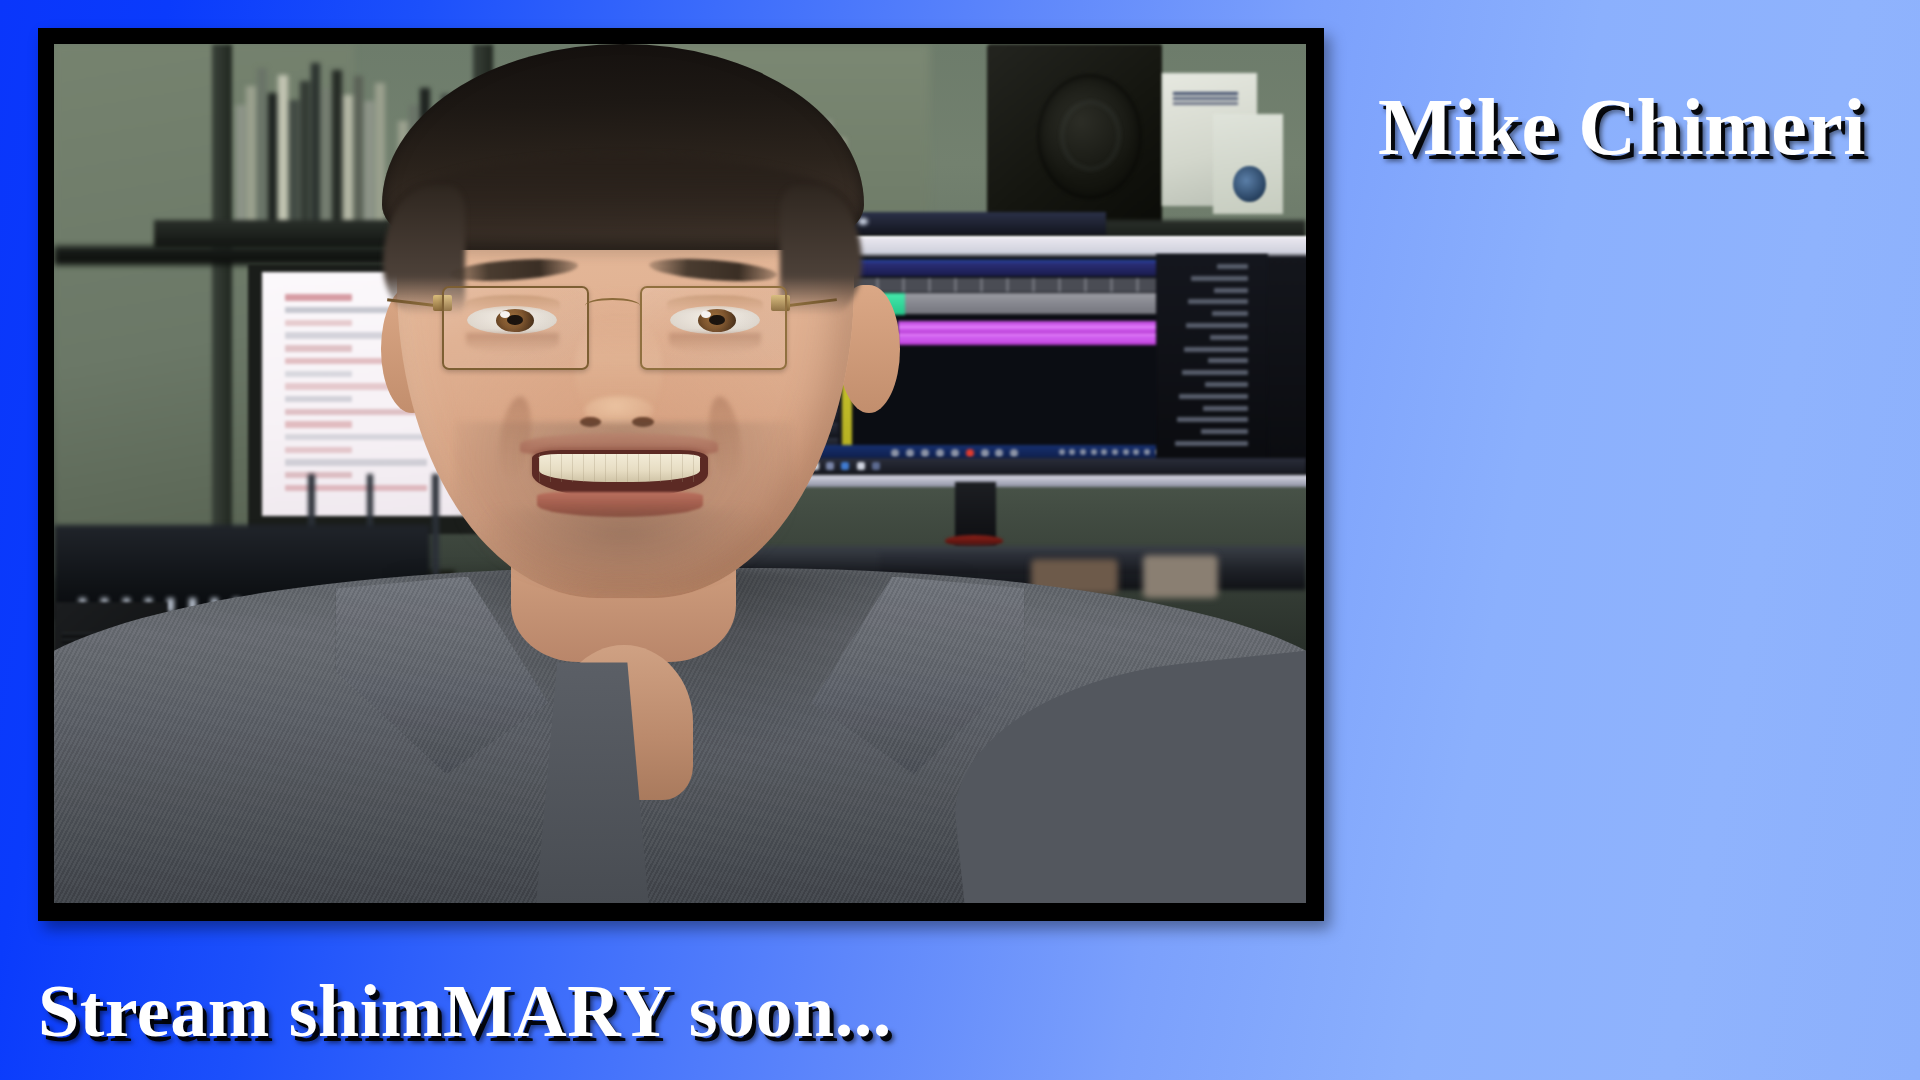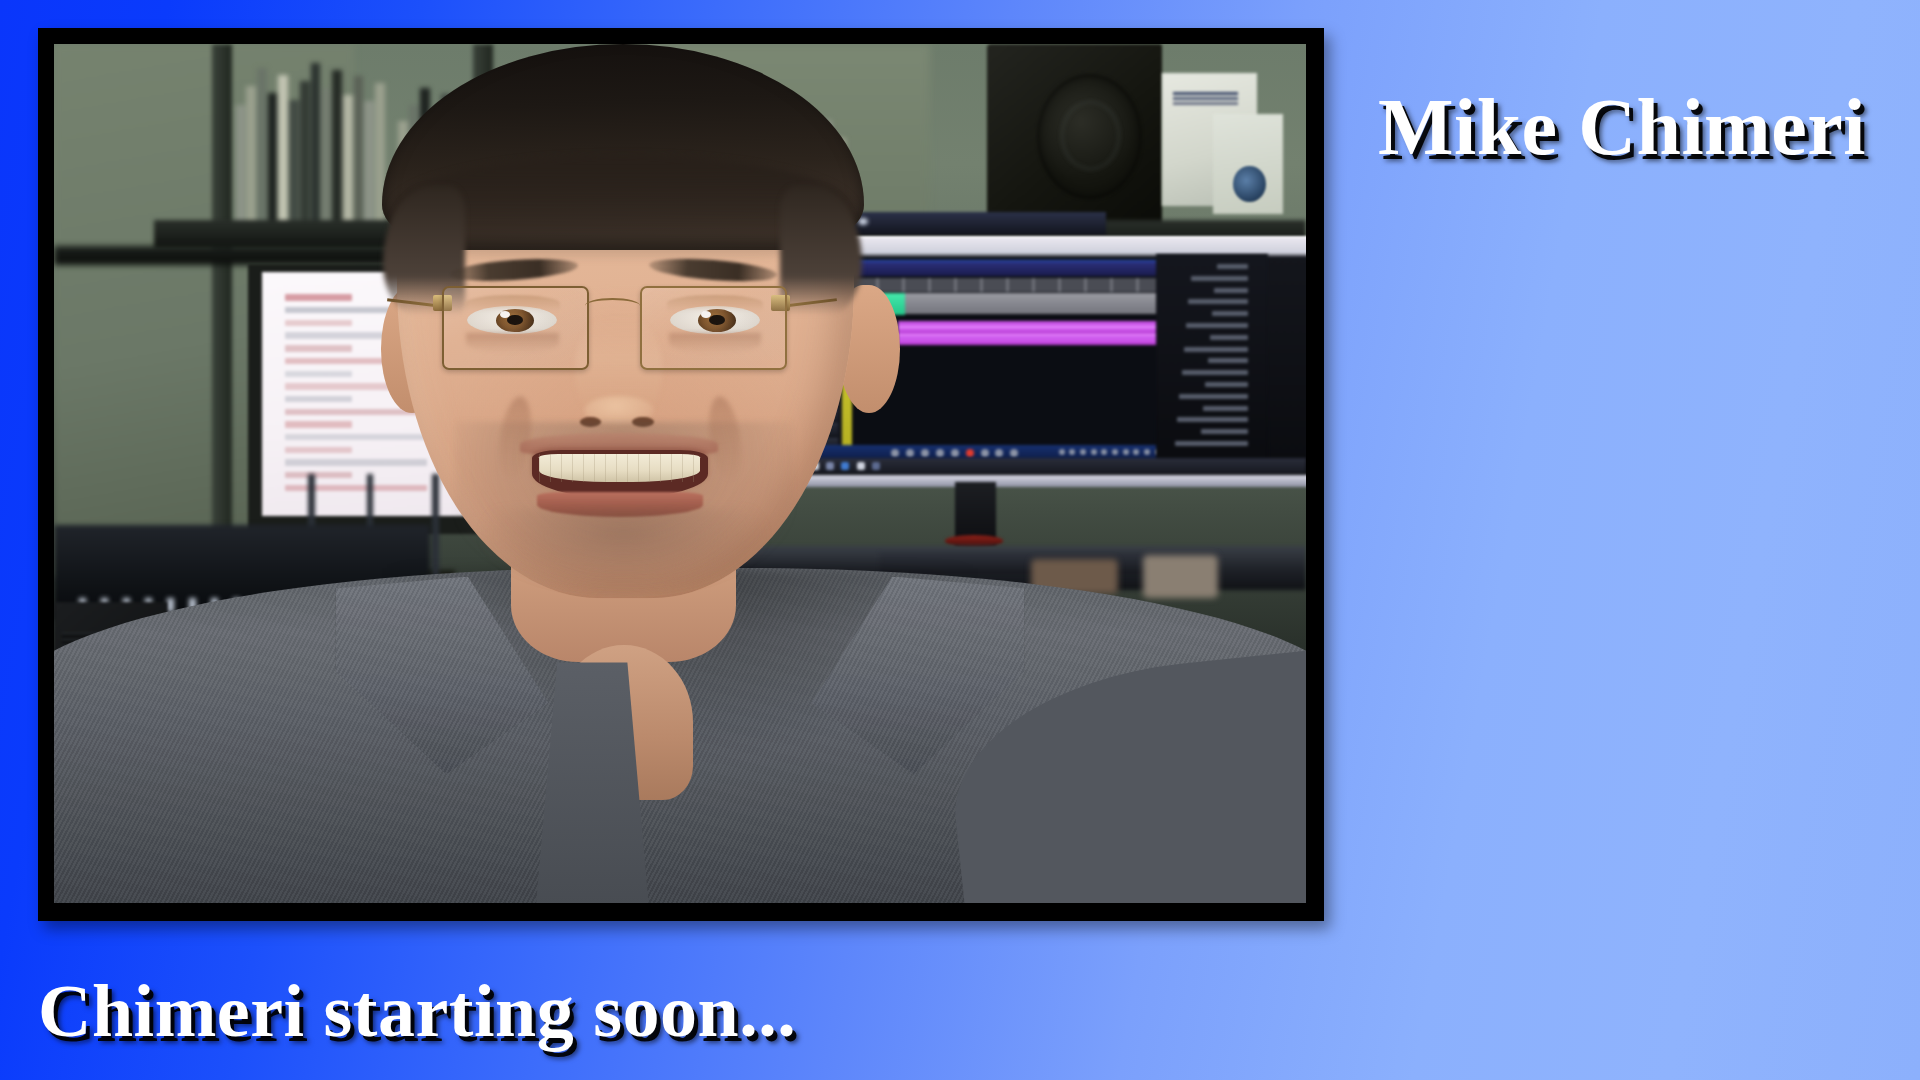--- a/index.html
+++ b/index.html
@@ -1187,15 +1187,15 @@
         <div class="bridge"></div>
       </div>
 
     </div>
   </div>
 
   <div class="titles">
     <div class="stream-name">Mike Chimeri</div>
   </div>
 
-  <div class="status-line">Chimeri starting soon...</div>
+  <div class="status-line">Stream shimMARY soon...</div>
 
 </div>
 
 </body></html>

